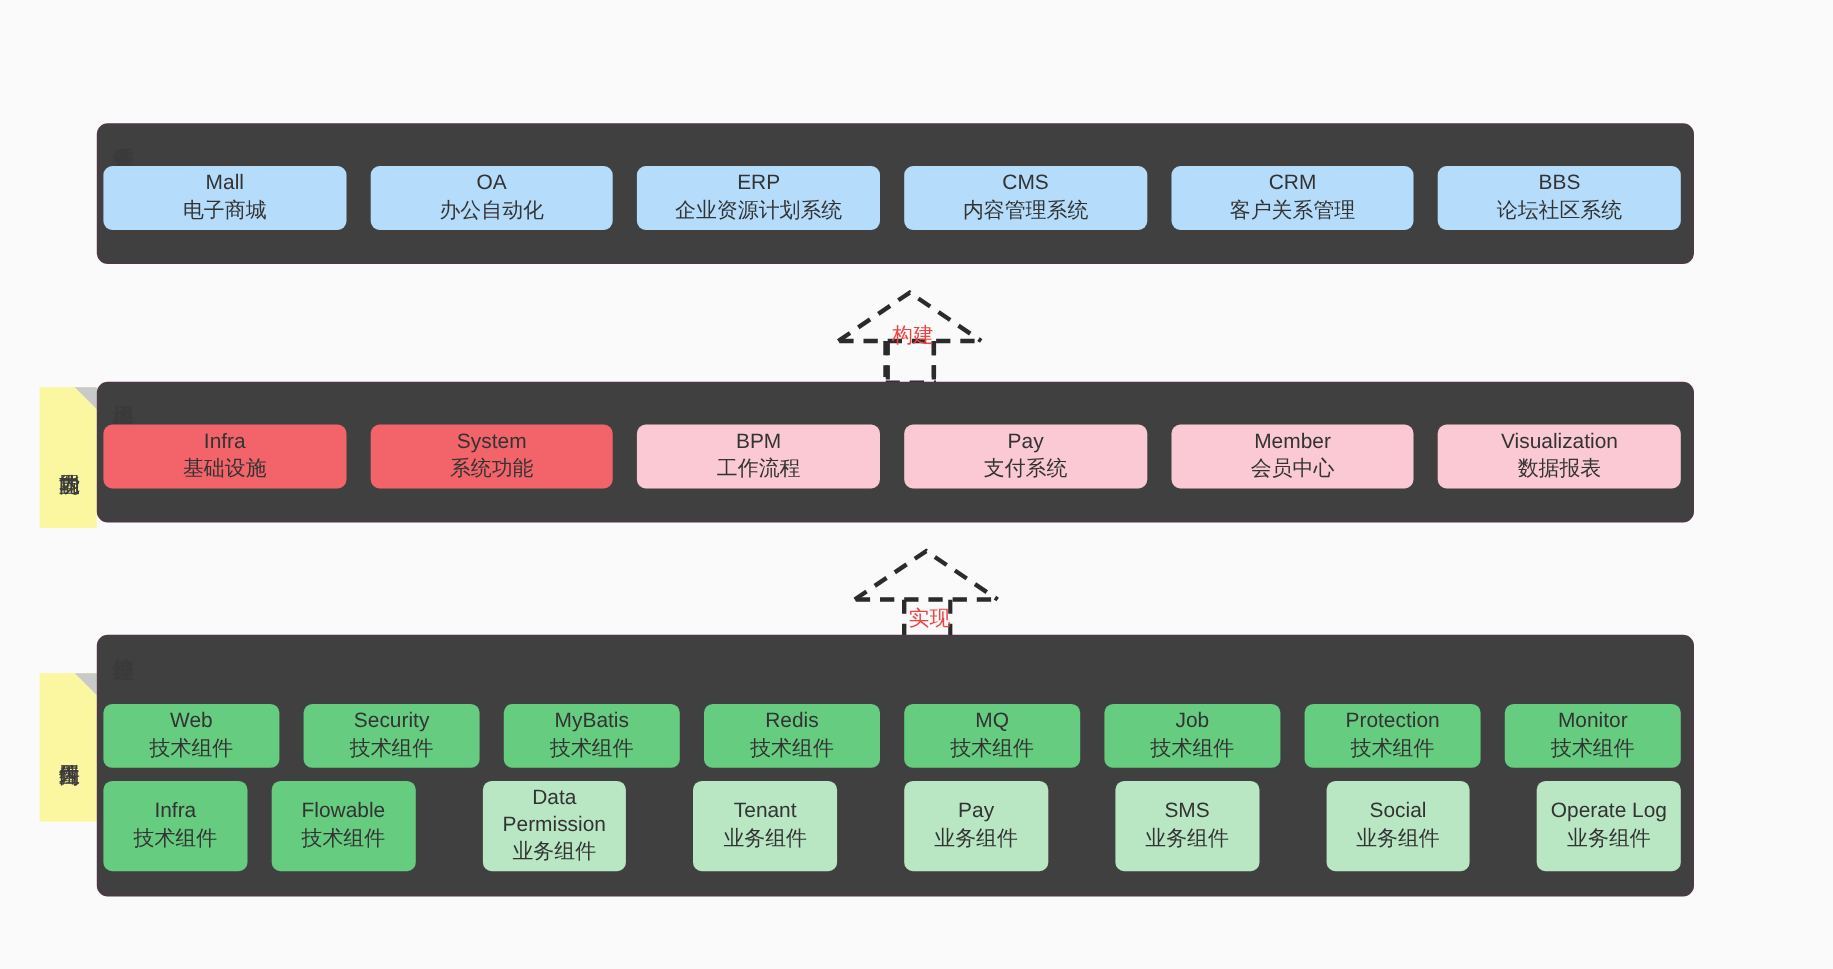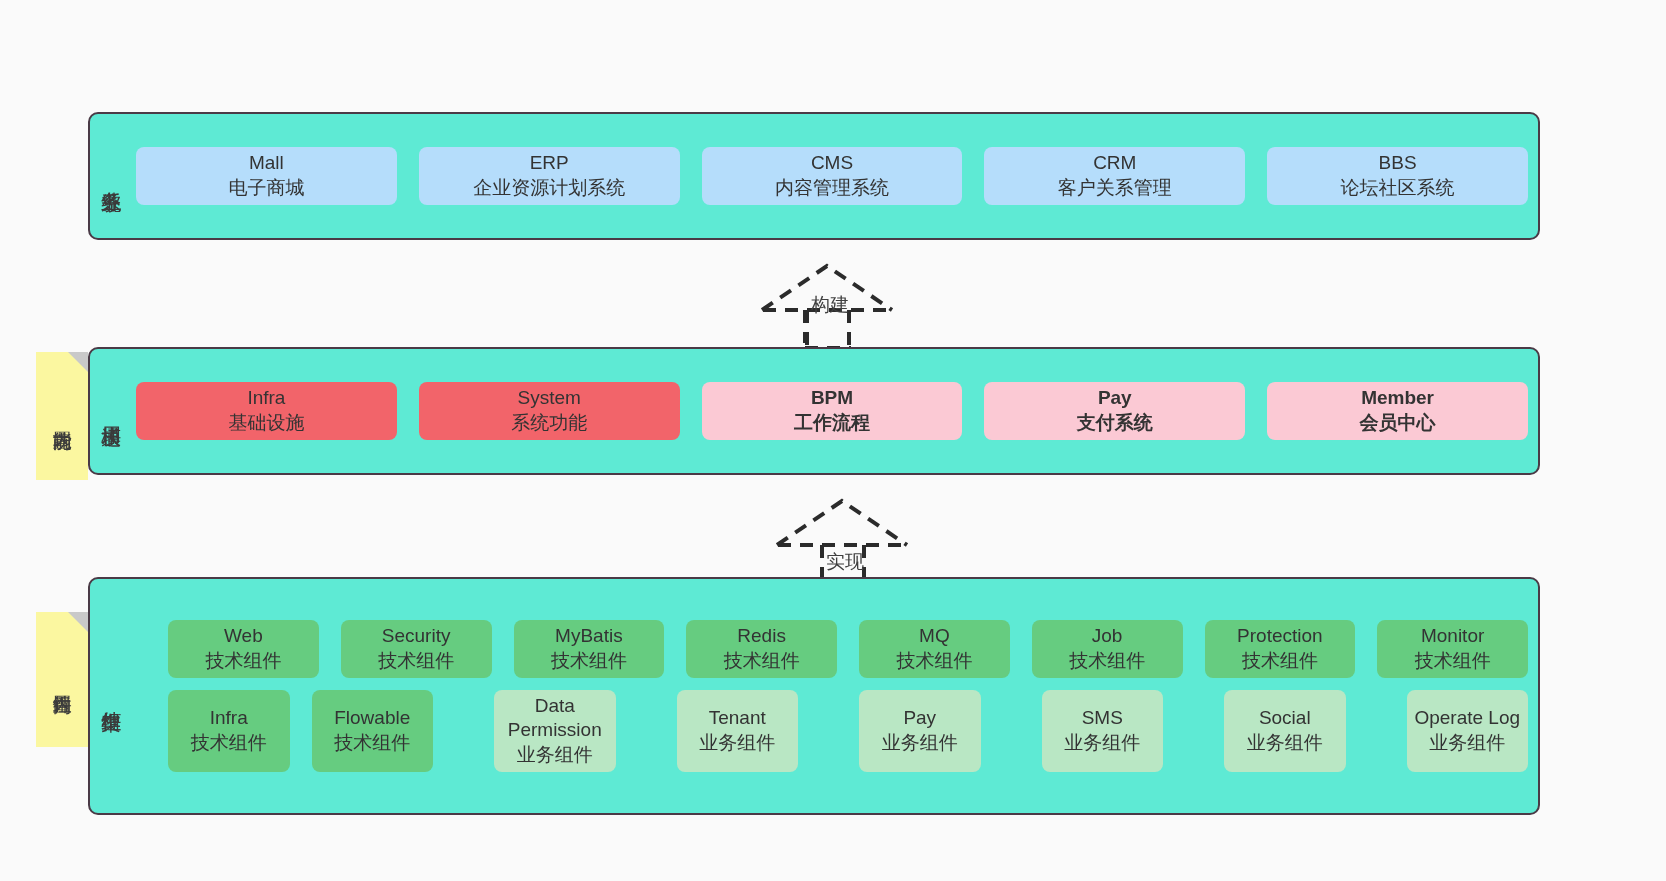--- a/index.html
+++ b/index.html
@@ -18,25 +18,26 @@
   #canvas {
     position: absolute;
     left: 0; top: 0;
     width: 1666px;
     height: 881px;
   }
 
   
   .layer {
     position: absolute;
-    background: #5eead4;
+    background: #404040;
     border: 2px solid #4a3a46;
     border-radius: 10px;
     box-sizing: border-box;
     display: flex;
+    flex-direction: column;
     align-items: stretch;
   }
   .layer-title {
     flex: 0 0 auto;
     width: 42px;
     display: flex;
     align-items: center;
     justify-content: center;
     font-size: 20px;
     line-height: 1.18;
@@ -76,21 +77,21 @@
     color: #333333;
     padding: 4px 6px;
     box-sizing: border-box;
   }
   .box .l1 { white-space: nowrap; }
   .box.wrap .l1 { white-space: normal; }
   .box .l2 { white-space: nowrap; }
 
   .blue  { background: #b5ddfb; }
   .red   { background: #f2646a; }
-  .pink  { background: #fbc9d4; font-weight: bold; }
+  .pink  { background: #fbc9d4; }
   .green { background: #66cc80; }
   .lgreen{ background: #b9e7c4; margin-left: 39px; }
 
   
   .note {
     position: absolute;
     background: #fbf7a0;
     display: flex;
     align-items: center;
     justify-content: center;
@@ -111,37 +112,41 @@
     border-left: 20px solid transparent;
   }
 
   
   .arrow {
     position: absolute;
   }
   .arrow-label {
     position: absolute;
     font-size: 19px;
-    color: #404040;
+    color: #ef4444;
     background: transparent;
     white-space: nowrap;
   }
 </style>
 </head>
 <body>
 
 <div id="canvas">
 
   <div class="layer" id="layer-business-system" style="left:88px; top:112px; width:1452px; height:128px;">
     <div class="layer-title">业务系统</div>
     <div class="layer-body">
       <div class="row">
         <div class="box blue">
           <span class="l1">Mall</span>
           <span class="l2">电子商城</span>
+        </div>
+        <div class="box blue">
+          <span class="l1">OA</span>
+          <span class="l2">办公自动化</span>
         </div>
         <div class="box blue">
           <span class="l1">ERP</span>
           <span class="l2">企业资源计划系统</span>
         </div>
         <div class="box blue">
           <span class="l1">CMS</span>
           <span class="l2">内容管理系统</span>
         </div>
         <div class="box blue">
@@ -191,20 +196,24 @@
           <span class="l2">工作流程</span>
         </div>
         <div class="box pink">
           <span class="l1">Pay</span>
           <span class="l2">支付系统</span>
         </div>
         <div class="box pink">
           <span class="l1">Member</span>
           <span class="l2">会员中心</span>
         </div>
+        <div class="box pink">
+          <span class="l1">Visualization</span>
+          <span class="l2">数据报表</span>
+        </div>
       </div>
     </div>
   </div>
 
   <svg class="arrow" style="left:770px; top:493px; width:150px; height:85px;" viewBox="0 0 150 85">
     <polyline points="7,52 72,8 137,52" fill="none" stroke="#2b2b2b" stroke-width="4" stroke-dasharray="13,9" stroke-linecap="butt"></polyline>
     <line x1="8" y1="52" x2="137" y2="52" stroke="#2b2b2b" stroke-width="4" stroke-dasharray="13,9"></line>
   </svg>
   <svg class="arrow" style="left:820px; top:545px; width:46px; height:42px;" viewBox="0 0 46 42">
     <line x1="2" y1="0" x2="2" y2="42" stroke="#2b2b2b" stroke-width="4" stroke-dasharray="13,9"></line>

